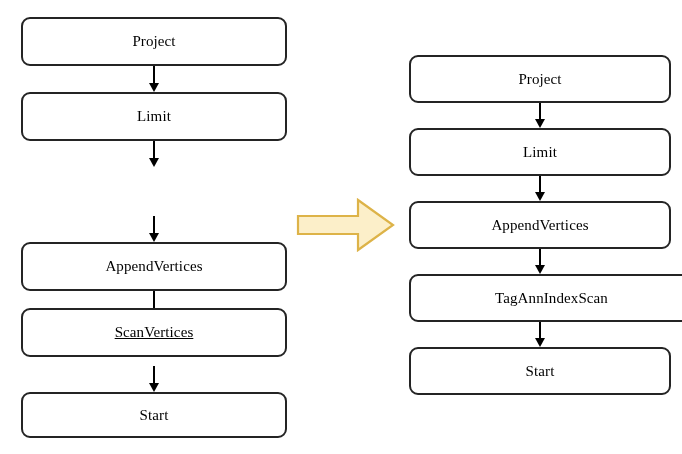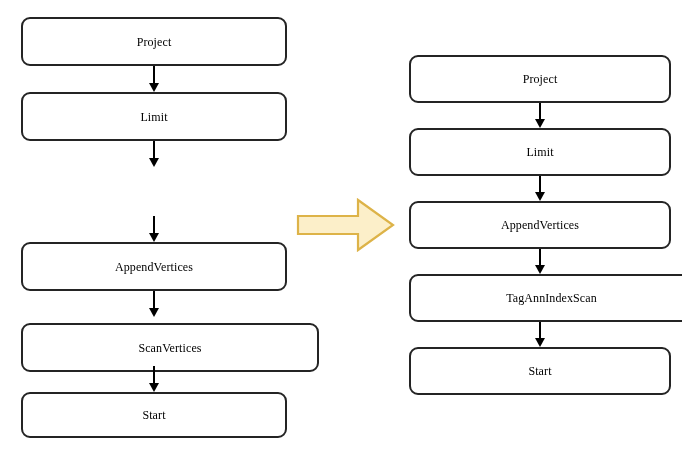--- a/index.html
+++ b/index.html
@@ -33,21 +33,21 @@
     box-sizing: border-box;
     background: #ffffff;
     border: 2px solid #242424;
     border-radius: 9px;
     display: flex;
     align-items: center;
     justify-content: center;
   }
   .plan-node-label {
     font-family: "Liberation Serif", "DejaVu Serif", serif;
-    font-size: 12px;
+    font-size: 15px;
     line-height: 1;
     color: #000000;
     white-space: nowrap;
     letter-spacing: 0.1px;
   }
 
   
   .connector {
     position: absolute;
     width: 14px;
@@ -107,21 +107,21 @@
 
     <div class="plan-node" style="left:21px; top:242px; width:266px; height:49px;">
       <span class="plan-node-label">AppendVertices</span>
     </div>
 
     <div class="connector" style="left:147px; top:291px; height:26px;">
       <div class="shaft" style="height:18px;"></div>
       <div class="head" style="top:17px;"></div>
     </div>
 
-    <div class="plan-node" style="left:21px; top:323px; width:298px; height:49px;">
+    <div class="plan-node" style="left:21px; top:308px; width:266px; height:49px;text-decoration:underline;">
       <span class="plan-node-label">ScanVertices</span>
     </div>
 
     <div class="connector" style="left:147px; top:366px; height:26px;">
       <div class="shaft" style="height:18px;"></div>
       <div class="head" style="top:17px;"></div>
     </div>
 
     <div class="plan-node" style="left:21px; top:392px; width:266px; height:46px;">
       <span class="plan-node-label">Start</span>

